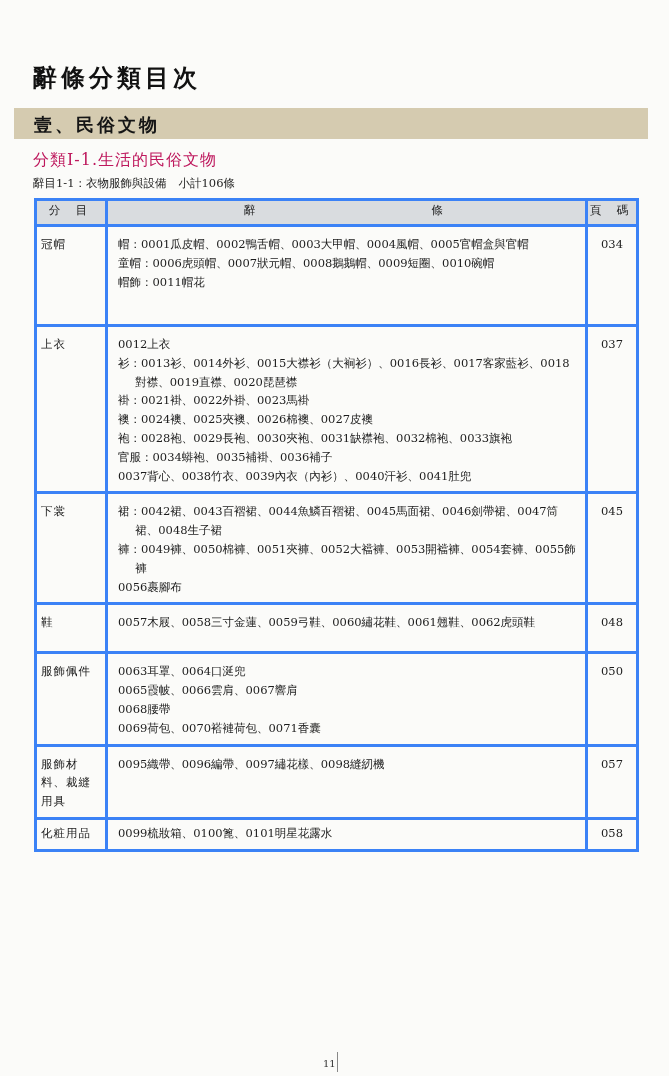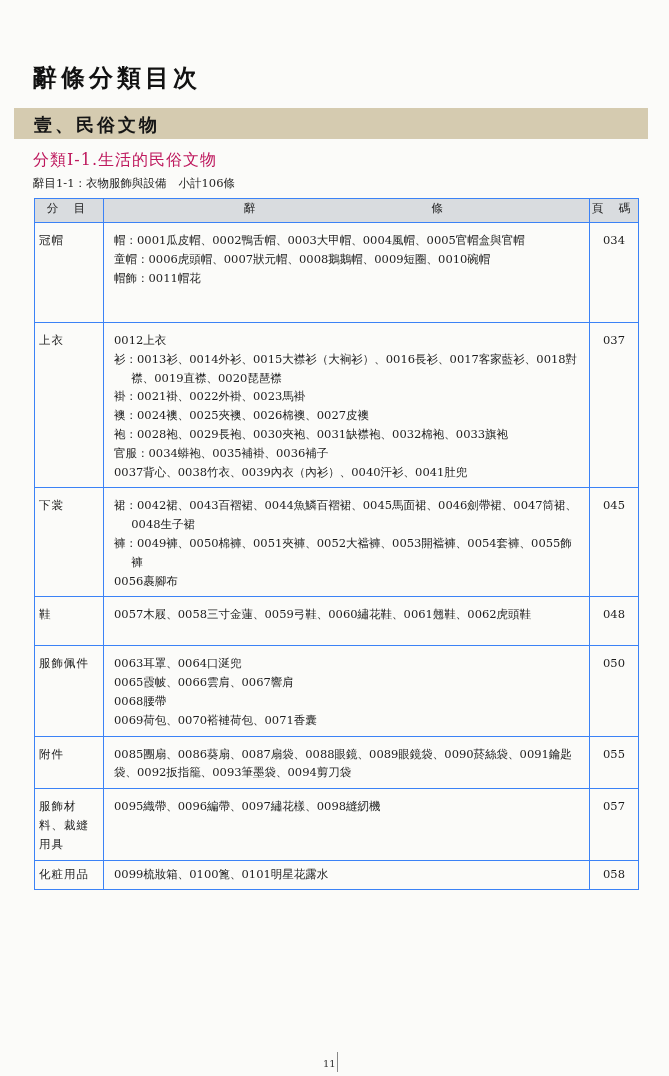--- a/index.html
+++ b/index.html
@@ -30,21 +30,21 @@
     position:absolute; left:33px; top:176px;
     font-size:11.5px; color:#222;
   }
   .subheading .total { margin-left:12px; }
   table.catalog {
     position:absolute; left:34px; top:198px; width:605px;
     border-collapse:collapse;
     font-size:11.5px; line-height:18.8px;
   }
   table.catalog th, table.catalog td {
-    border:1px solid #3b82f6; vertical-align:top;
+    border:3px solid #3b82f6; vertical-align:top;
   }
   table.catalog th {
     background:#d9dcdf; font-weight:normal; height:23px; padding:0;
     text-align:center; letter-spacing:6px;
   }
   th.col-cat { width:68px; }
   th.col-terms { letter-spacing:0;margin-top:16px; }
   th.col-terms span { display:inline-block; }
   th.col-terms span.gap { width:170px; }
   th.col-page { width:48px;margin-top:21px; }
@@ -135,27 +135,20 @@
       <td class="terms">
         <span class="line">0063耳罩、0064口涎兜</span>
         <span class="line">0065霞帔、0066雲肩、0067響肩</span>
         <span class="line">0068腰帶</span>
         <span class="line">0069荷包、0070褡褳荷包、0071香囊</span>
       </td>
       <td class="page">050</td>
     </tr>
 
 
-    <tr style="height:49px">
-      <td class="cat">附件</td>
-      <td class="terms">
-        <span class="line">0085團扇、0086葵扇、0087扇袋、0088眼鏡、0089眼鏡袋、0090菸絲袋、0091鑰匙袋、0092扳指籠、0093筆墨袋、0094剪刀袋</span>
-      </td>
-      <td class="page">055</td>
-    </tr>
 
     <tr style="height:63px">
       <td class="cat">服飾材料、裁縫用具</td>
       <td class="terms">
         <span class="line">0095織帶、0096編帶、0097繡花樣、0098縫紉機</span>
       </td>
       <td class="page">057</td>
     </tr>
 
     <tr style="height:28px">

